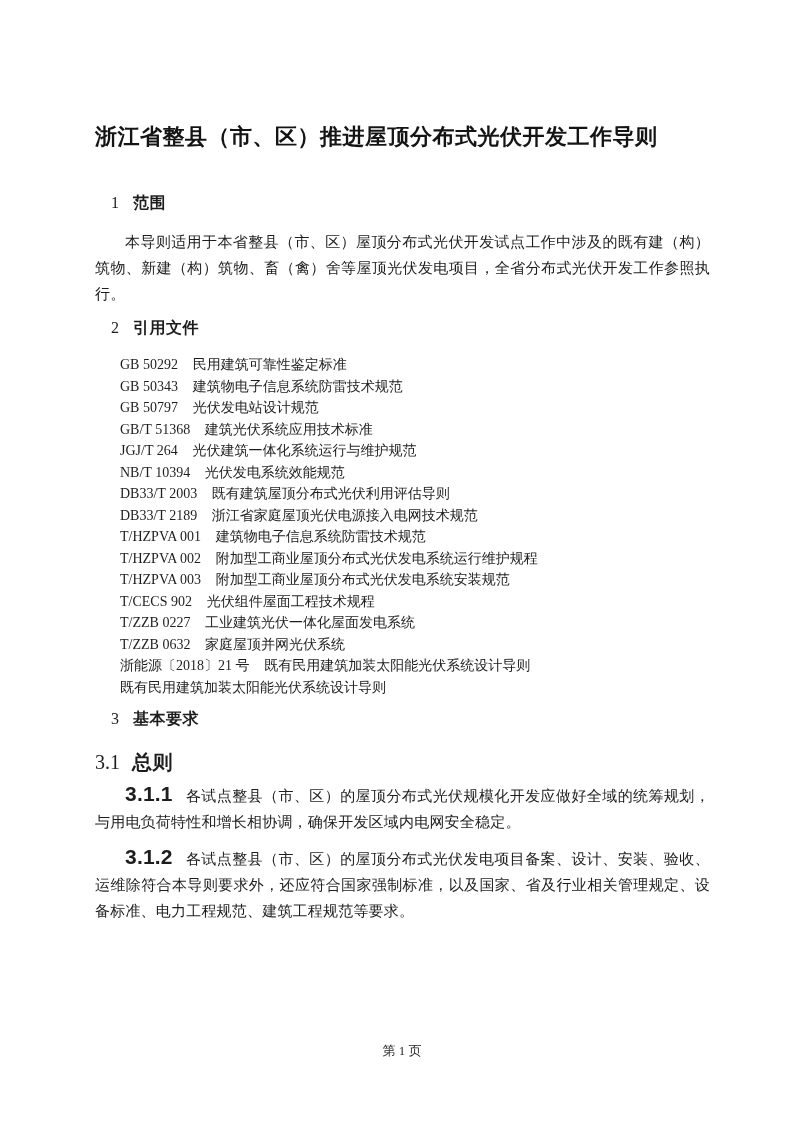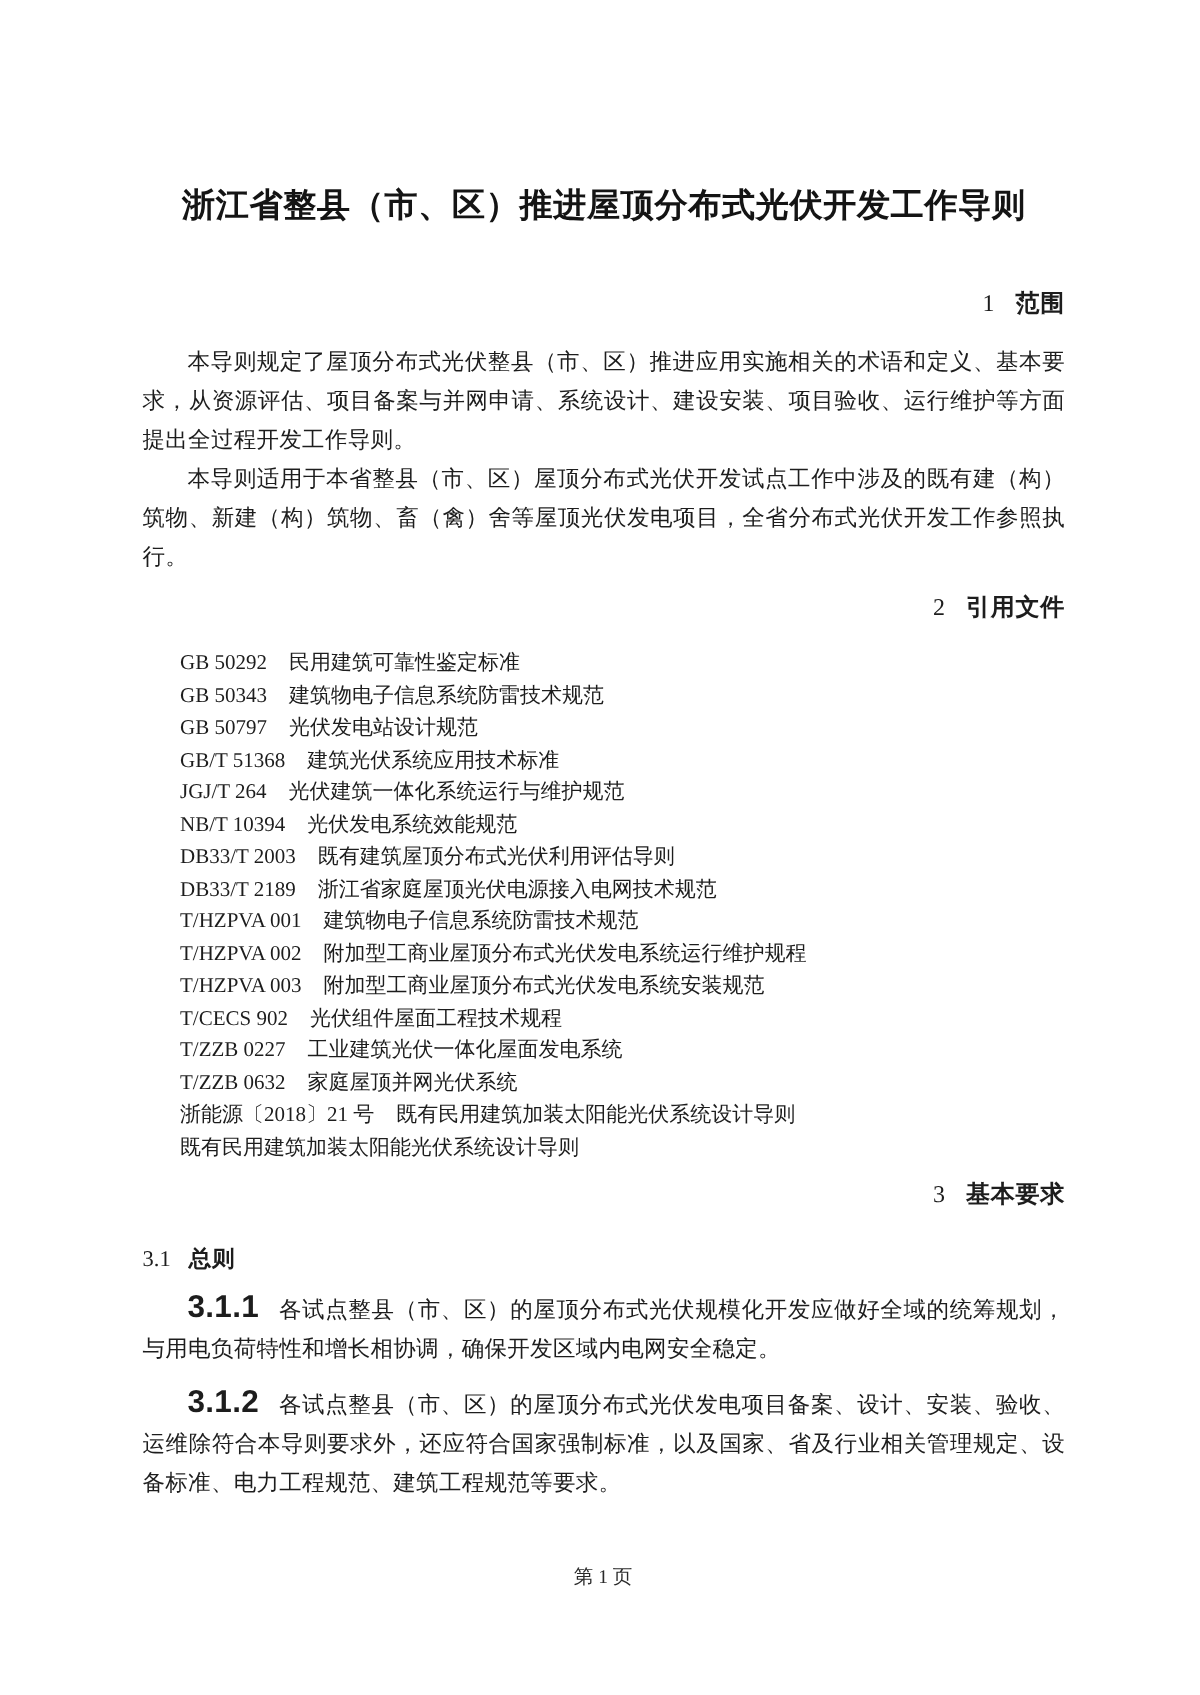--- a/index.html
+++ b/index.html
@@ -13,44 +13,42 @@
   .page {
     position:relative;
     width:800px; height:1130px;
     background:#ffffff;
     padding:122px 90px 0 95px;
   }
   .doc-title {
     font-family:"Liberation Sans","DejaVu Sans",sans-serif;
     font-weight:700;
     font-size:22px; line-height:30px;
-    text-align:center;
     letter-spacing:0.5px;
     color:#141414;
     margin:0 0 40px;
   }
   h2.sec-heading {
     font-size:16px; line-height:22px;
-    margin:10px 0 15px;
+    margin:10px 16px 15px;
     font-weight:400;
-    text-align:right;
   }
   .doc-title + section h2.sec-heading { margin-top:0; }
   .h-num {
     font-family:"Liberation Serif","DejaVu Serif",serif;
     font-weight:400;
     margin-right:14px;
   }
   .h-text {
     font-family:"Liberation Sans","DejaVu Sans",sans-serif;
     font-weight:700;
     letter-spacing:0.5px;
   }
   h3.sub-heading {
-    font-size:15px; line-height:20px;
+    font-size:20px; line-height:20px;
     margin:22px 0 0;
     font-weight:400;
   }
   h3.sub-heading .h-num { margin-right:12px; }
   p.body-text {
     font-size:15px; line-height:26px;
     text-align:justify;
     text-indent:2em;
     letter-spacing:0.2px;
   }
@@ -81,21 +79,20 @@
 <body>
 
 <div class="page">
 
   <h1 class="doc-title">浙江省整县（市、区）推进屋顶分布式光伏开发工作导则</h1>
 
   <section>
     <h2 class="sec-heading">
       <span class="h-num">1</span><span class="h-text">范围</span>
     </h2>
-    <p class="body-text">本导则规定了屋顶分布式光伏整县（市、区）推进应用实施相关的术语和定义、基本要求，从资源评估、项目备案与并网申请、系统设计、建设安装、项目验收、运行维护等方面提出全过程开发工作导则。</p>
     <p class="body-text">本导则适用于本省整县（市、区）屋顶分布式光伏开发试点工作中涉及的既有建（构）筑物、新建（构）筑物、畜（禽）舍等屋顶光伏发电项目，全省分布式光伏开发工作参照执行。</p>
   </section>
 
   <section>
     <h2 class="sec-heading">
       <span class="h-num">2</span><span class="h-text">引用文件</span>
     </h2>
     <ul class="refs">
       <li><span class="ref-code">GB 50292</span><span>民用建筑可靠性鉴定标准</span></li>
       <li><span class="ref-code">GB 50343</span><span>建筑物电子信息系统防雷技术规范</span></li>

